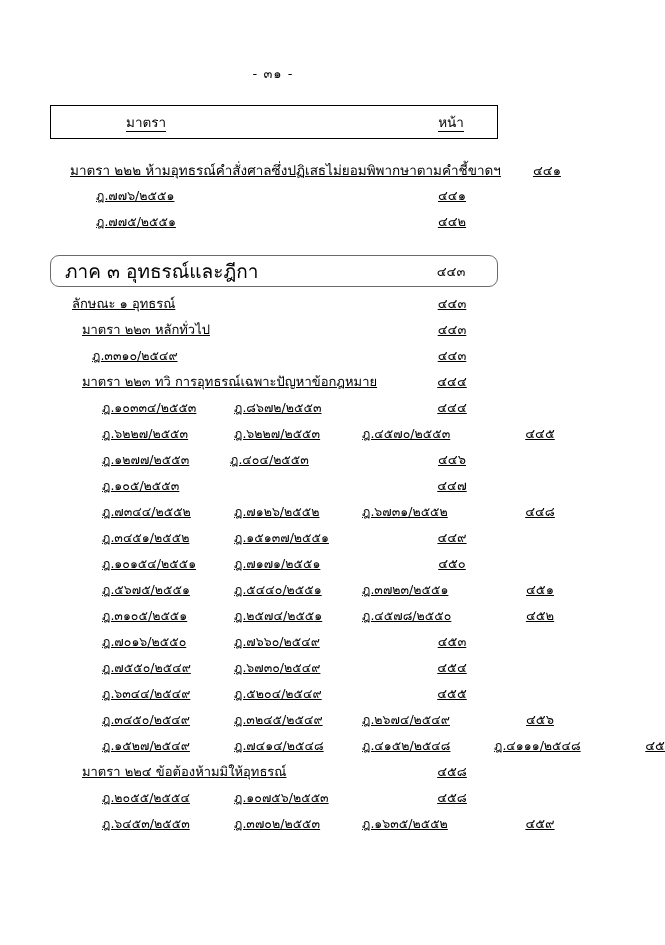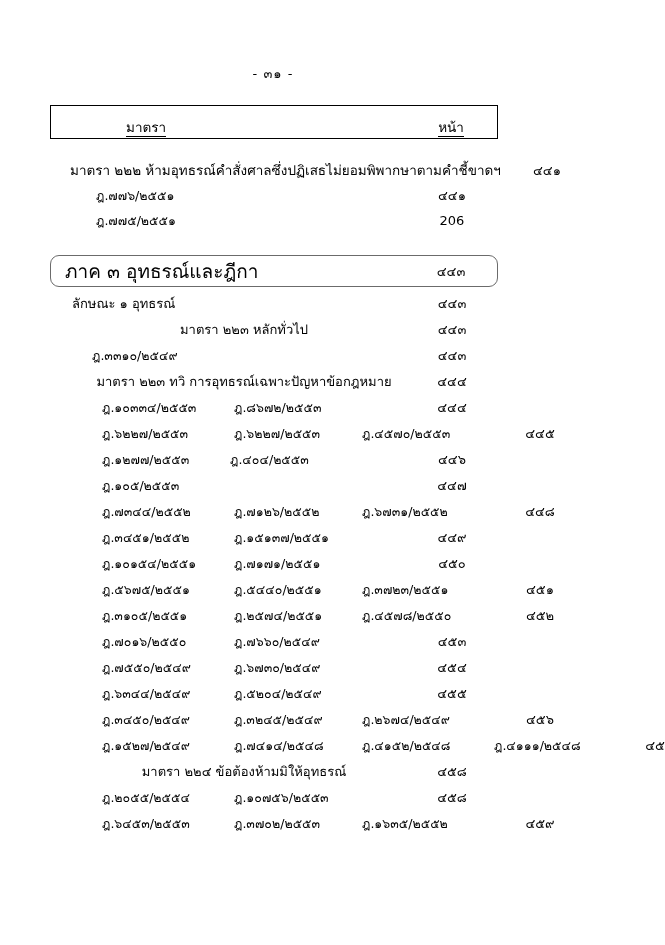--- a/index.html
+++ b/index.html
@@ -37,21 +37,21 @@
   .content {
     padding: 0 48px 0 50px;
   }
 
   
   .header-box {
     margin-top: 21px;
     border: 1px solid #000;
     height: 34px;
     display: flex;
-    align-items: flex-end;
+    align-items: center;
     box-sizing: border-box;
   }
   .header-col-section {
     flex: 1 1 auto;
     text-align: left;
     padding-left: 75px;
     font-size: 13.5px;
   }
   .header-col-page {
     flex: 0 0 92px;
@@ -61,20 +61,21 @@
   .underline-txt {
     border-bottom: 1px solid #000;
     padding-bottom: 1px;
   }
 
   
   .row {
     display: flex;
     align-items: baseline;
     min-height: 26px;
+    text-decoration: underline;
   }
   .row .label {
     flex: 1 1 auto;
     font-size: 13px;
     white-space: nowrap;
   }
   .row .pageno {
     flex: 0 0 92px;
     text-align: center;
     font-size: 13px;
@@ -95,21 +96,21 @@
     font-size: 12.5px;
     white-space: nowrap;
   }
   .cite-c0 { width: 132px; }
   .cite-c1 { width: 128px; }
   .cite-c2 { width: 132px; }
   .cite-c3 { width: 120px; }
 
   .indent-1 { padding-left: 46px; }   
   .indent-2 { padding-left: 22px; }
-  .indent-3 { padding-left: 32px; text-align: center; }
+  .indent-3 { padding-left: 32px; }
   .indent-4 { padding-left: 42px; flex-direction: column; }
   .indent-5 { padding-left: 52px; }
 
   
   .part-box {
     margin-top: 18px;
     margin-bottom: 6px;
     border: 1.5px solid #6b6b6b;
     border-radius: 9px;
     height: 32px;
@@ -158,21 +159,21 @@
         <div class="row cite-row">
           <div class="label indent-1">
             <span class="cite cite-c0">ฎ.๗๗๖/๒๕๕๑</span>
           </div>
           <div class="pageno">๔๔๑</div>
         </div>
         <div class="row cite-row">
           <div class="label indent-1">
             <span class="cite cite-c0">ฎ.๗๗๕/๒๕๕๑</span>
           </div>
-          <div class="pageno">206</div>
+          <div class="pageno">๔๔๒</div>
         </div>
         <div class="part-box">
           <div class="label">ภาค ๓  อุทธรณ์และฎีกา</div>
           <div class="pageno">๔๔๓</div>
         </div>
         <div class="row">
           <div class="label indent-2">ลักษณะ ๑  อุทธรณ์</div>
           <div class="pageno">๔๔๓</div>
         </div>
         <div class="row">

